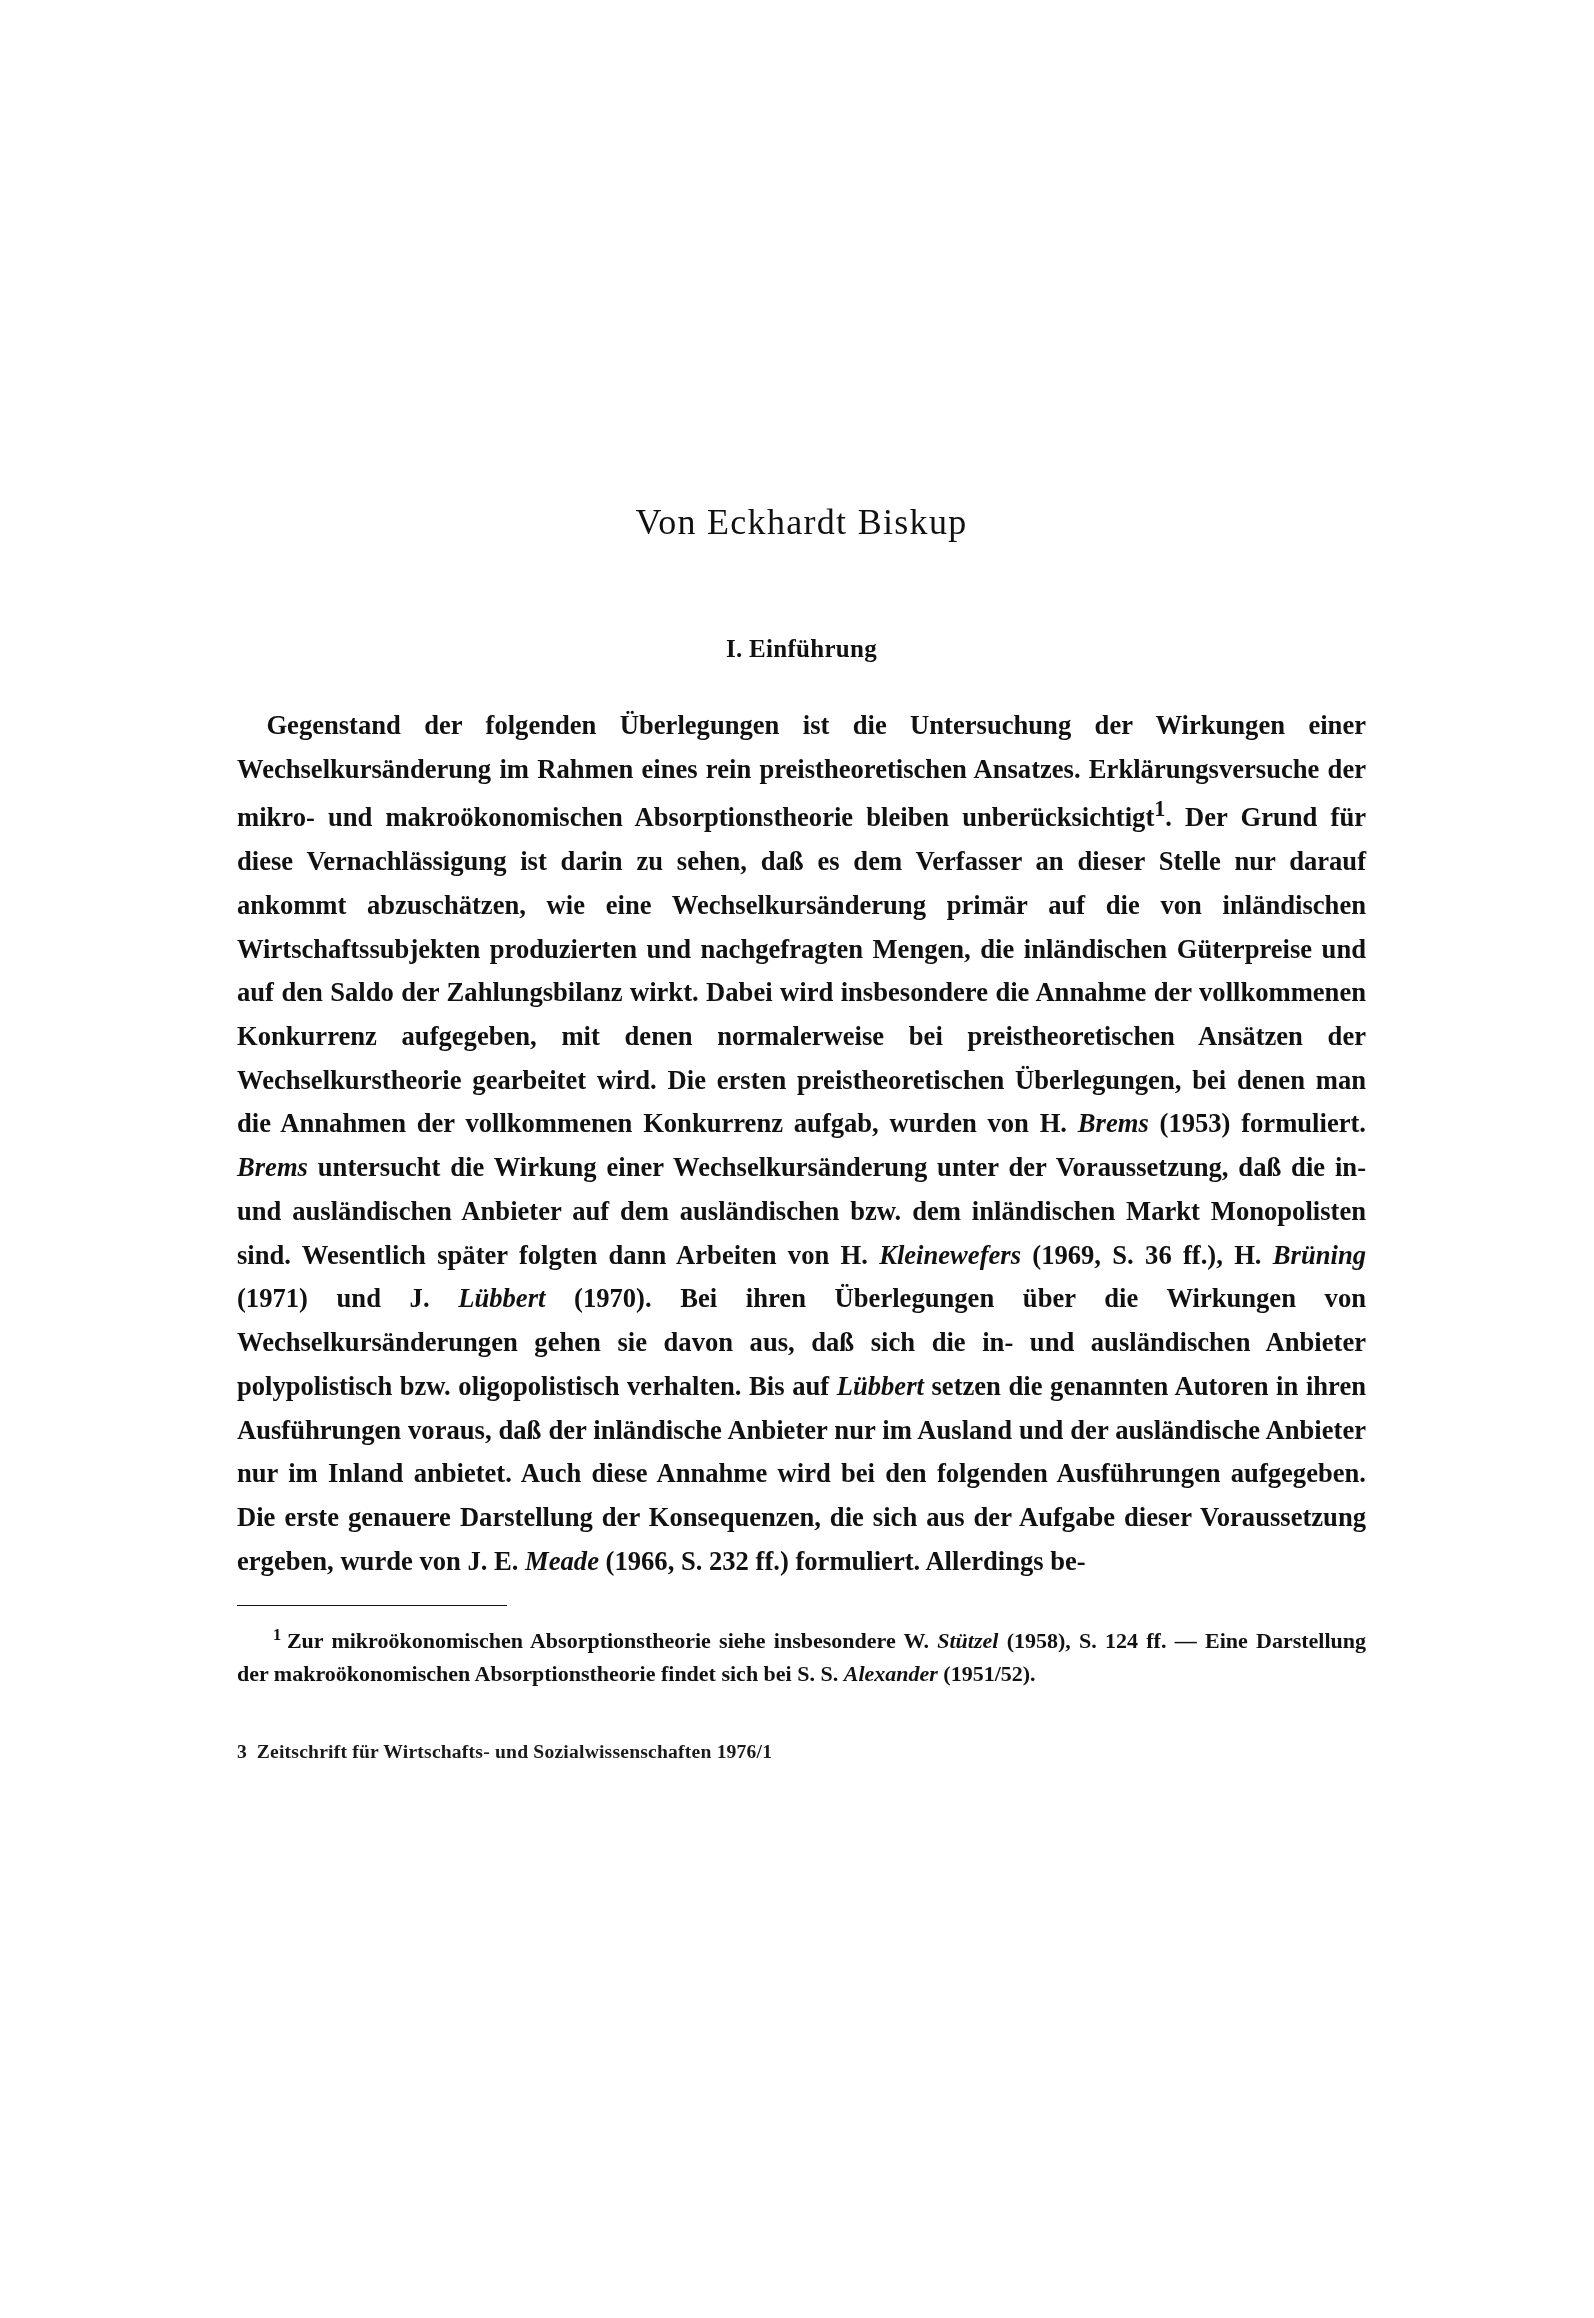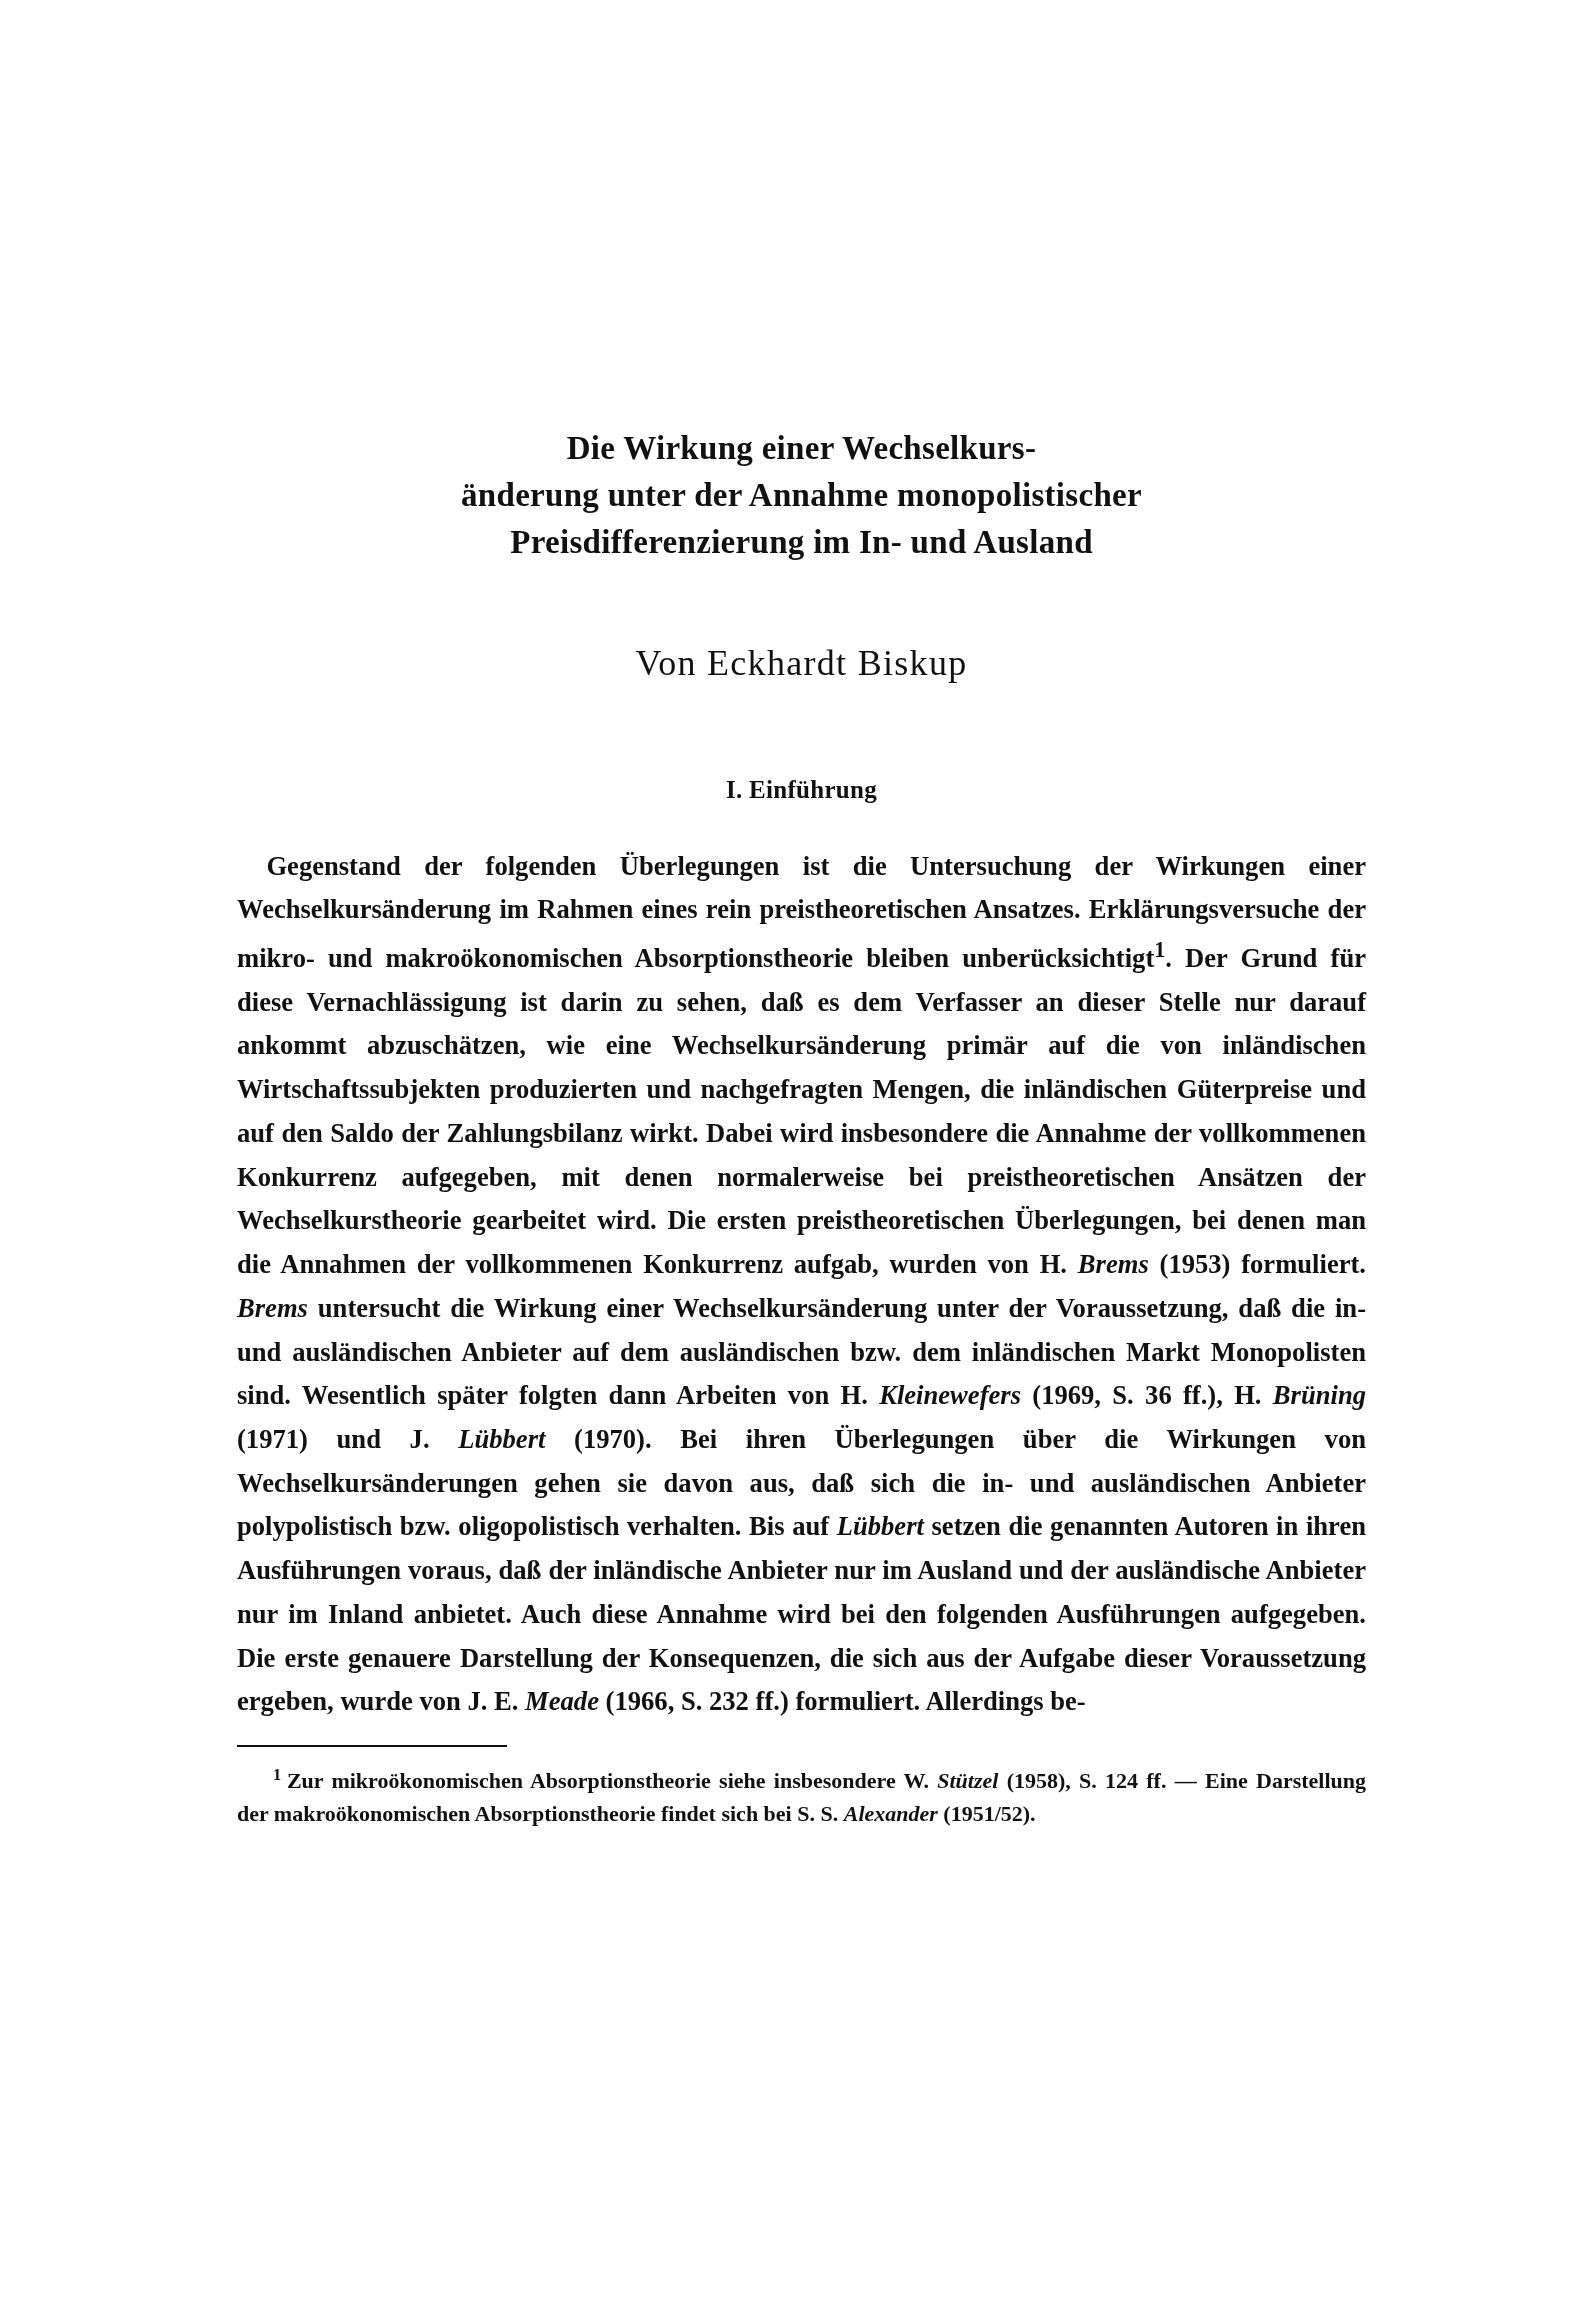--- a/index.html
+++ b/index.html
@@ -106,36 +106,34 @@
   .runfoot .num {
     margin-right: 9.8px;
   }
 </style>
 </head>
 <body>
 
 <div class="page">
   <div class="content">
 
-    <div class="title">
-      <span class="line">Die Wirkung einer Wechselkurs-</span>
-      <span class="line">änderung unter der Annahme monopolistischer</span>
-      <span class="line">Preisdifferenzierung im In- und Ausland</span>
-    </div>
 
     <div class="author">Von Eckhardt Biskup</div>
 
     <div class="section-head">I. Einführung</div>
 
     <div class="body-text">
       <p class="indent"><span>Gegenstand der folgenden Überlegungen ist die Untersuchung der Wirkungen einer Wechselkursänderung im Rahmen eines rein preistheoretischen Ansatzes. Erklärungsversuche der mikro- und makroökonomischen Absorptionstheorie bleiben unberücksichtigt</span><sup>1</sup><span>. Der Grund für diese Vernachlässigung ist darin zu sehen, daß es dem Verfasser an dieser Stelle nur darauf ankommt abzuschätzen, wie eine Wechselkursänderung primär auf die von inländischen Wirtschaftssubjekten produzierten und nachgefragten Mengen, die inländischen Güterpreise und auf den Saldo der Zahlungsbilanz wirkt. Dabei wird insbesondere die Annahme der vollkommenen Konkurrenz aufgegeben, mit denen normalerweise bei preistheoretischen Ansätzen der Wechselkurstheorie gearbeitet wird. Die ersten preistheoretischen Überlegungen, bei denen man die Annahmen der vollkommenen Konkurrenz aufgab, wurden von H. </span><span class="ital">Brems</span><span> (1953) formuliert. </span><span class="ital">Brems</span><span> untersucht die Wirkung einer Wechselkursänderung unter der Voraussetzung, daß die in- und ausländischen Anbieter auf dem ausländischen bzw. dem inländischen Markt Monopolisten sind. Wesentlich später folgten dann Arbeiten von H. </span><span class="ital">Kleinewefers</span><span> (1969, S. 36 ff.), H. </span><span class="ital">Brüning</span><span> (1971) und J. </span><span class="ital">Lübbert</span><span> (1970). Bei ihren Überlegungen über die Wirkungen von Wechselkursänderungen gehen sie davon aus, daß sich die in- und ausländischen Anbieter polypolistisch bzw. oligopolistisch verhalten. Bis auf </span><span class="ital">Lübbert</span><span> setzen die genannten Autoren in ihren Ausführungen voraus, daß der inländische Anbieter nur im Ausland und der ausländische Anbieter nur im Inland anbietet. Auch diese Annahme wird bei den folgenden Ausführungen aufgegeben. Die erste genauere Darstellung der Konsequenzen, die sich aus der Aufgabe dieser Voraussetzung ergeben, wurde von J. E. </span><span class="ital">Meade</span><span> (1966, S. 232 ff.) formuliert. Allerdings be-</span></p>
     </div>
 
     <div class="fn-rule"></div>
 
     <div class="footnote">
       <p class="first"><span class="fn-marker">1</span><span>Zur mikroökonomischen Absorptionstheorie siehe insbesondere W. </span><span class="ital">Stützel</span><span> (1958), S. 124 ff. — Eine Darstellung der makroökonomischen Absorptionstheorie findet sich bei S. S. </span><span class="ital">Alexander</span><span> (1951/52).</span></p>
     </div>
 
+    <div class="runfoot">
+      <span class="num">3</span><span>Zeitschrift für Wirtschafts- und Sozialwissenschaften 1976/1</span>
+    </div>
 
   </div>
 </div>
 
 
 </body></html>

